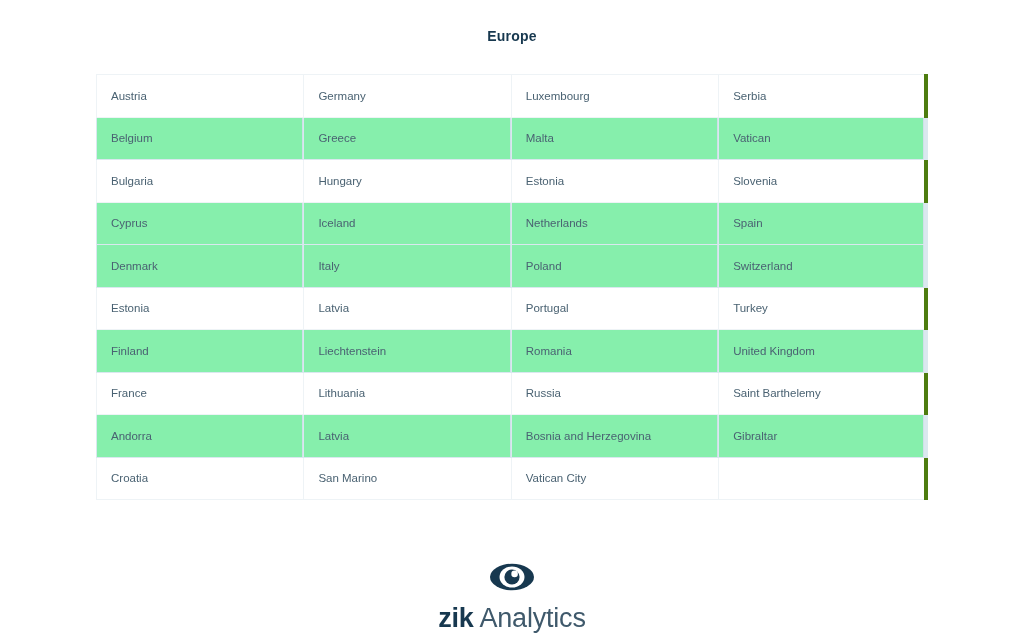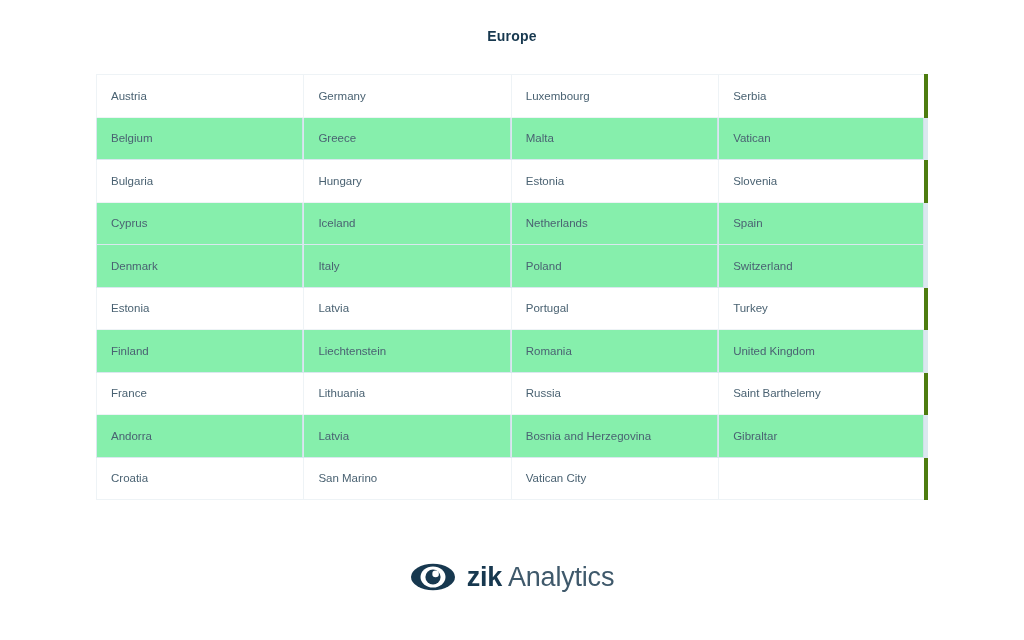--- a/index.html
+++ b/index.html
@@ -92,20 +92,21 @@
   
   .brand {
     position: absolute;
     left: 0;
     top: 562px;
     width: 1024px;
     display: flex;
     align-items: center;
     justify-content: center;
     gap: 11px;
+    flex-direction: column;
   }
 
   .brand-eye {
     display: block;
     width: 46px;
     height: 30px;
   }
 
   .brand-text {
     font-size: 27px;

